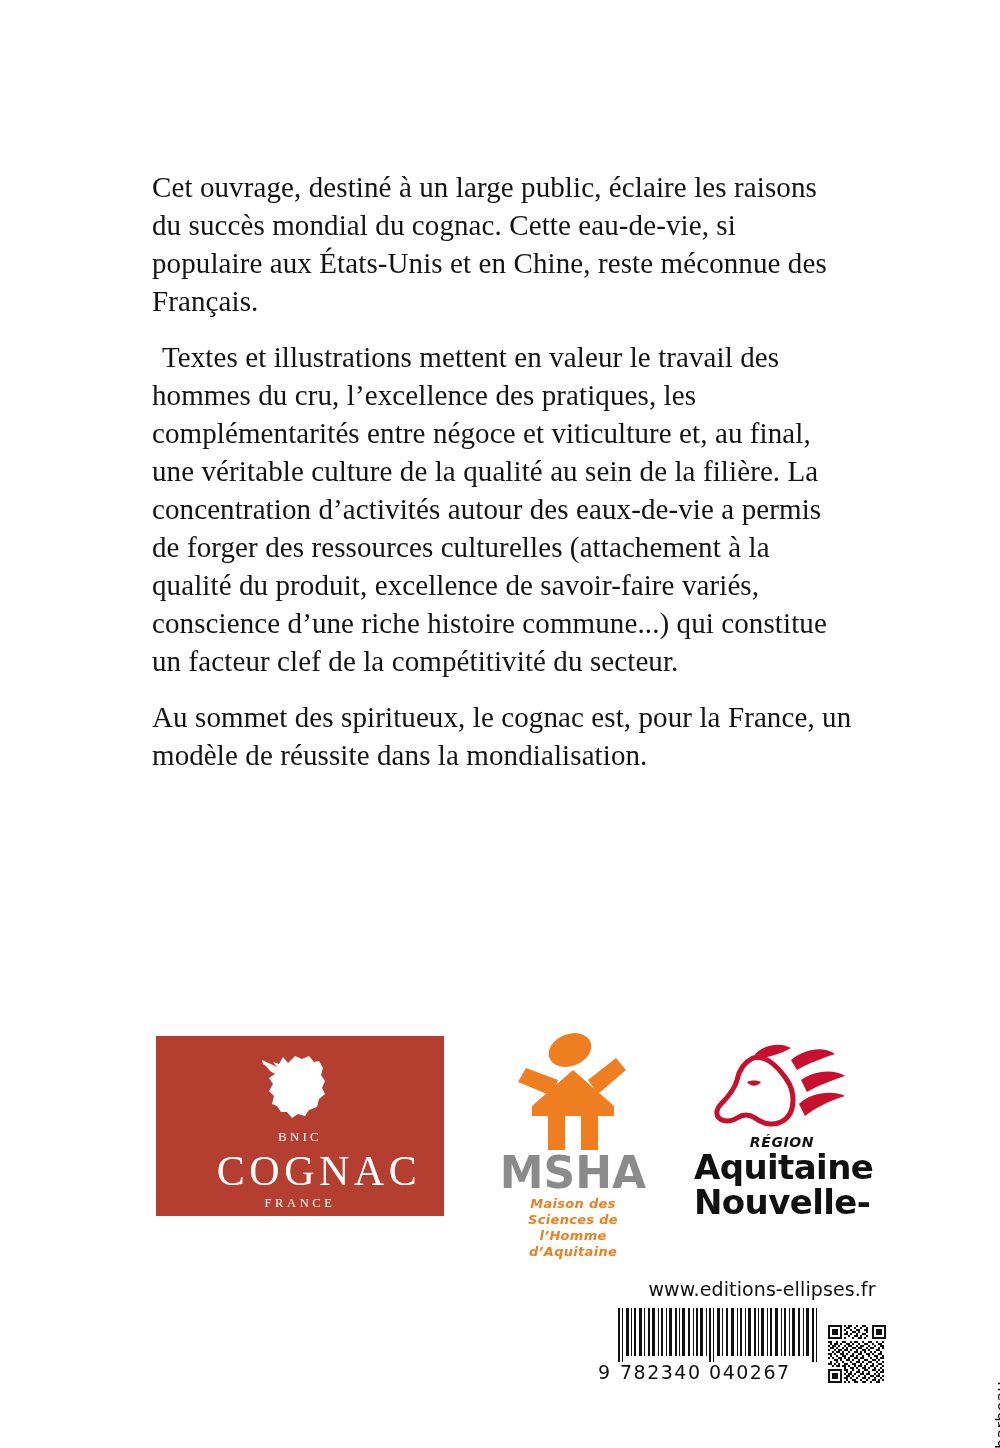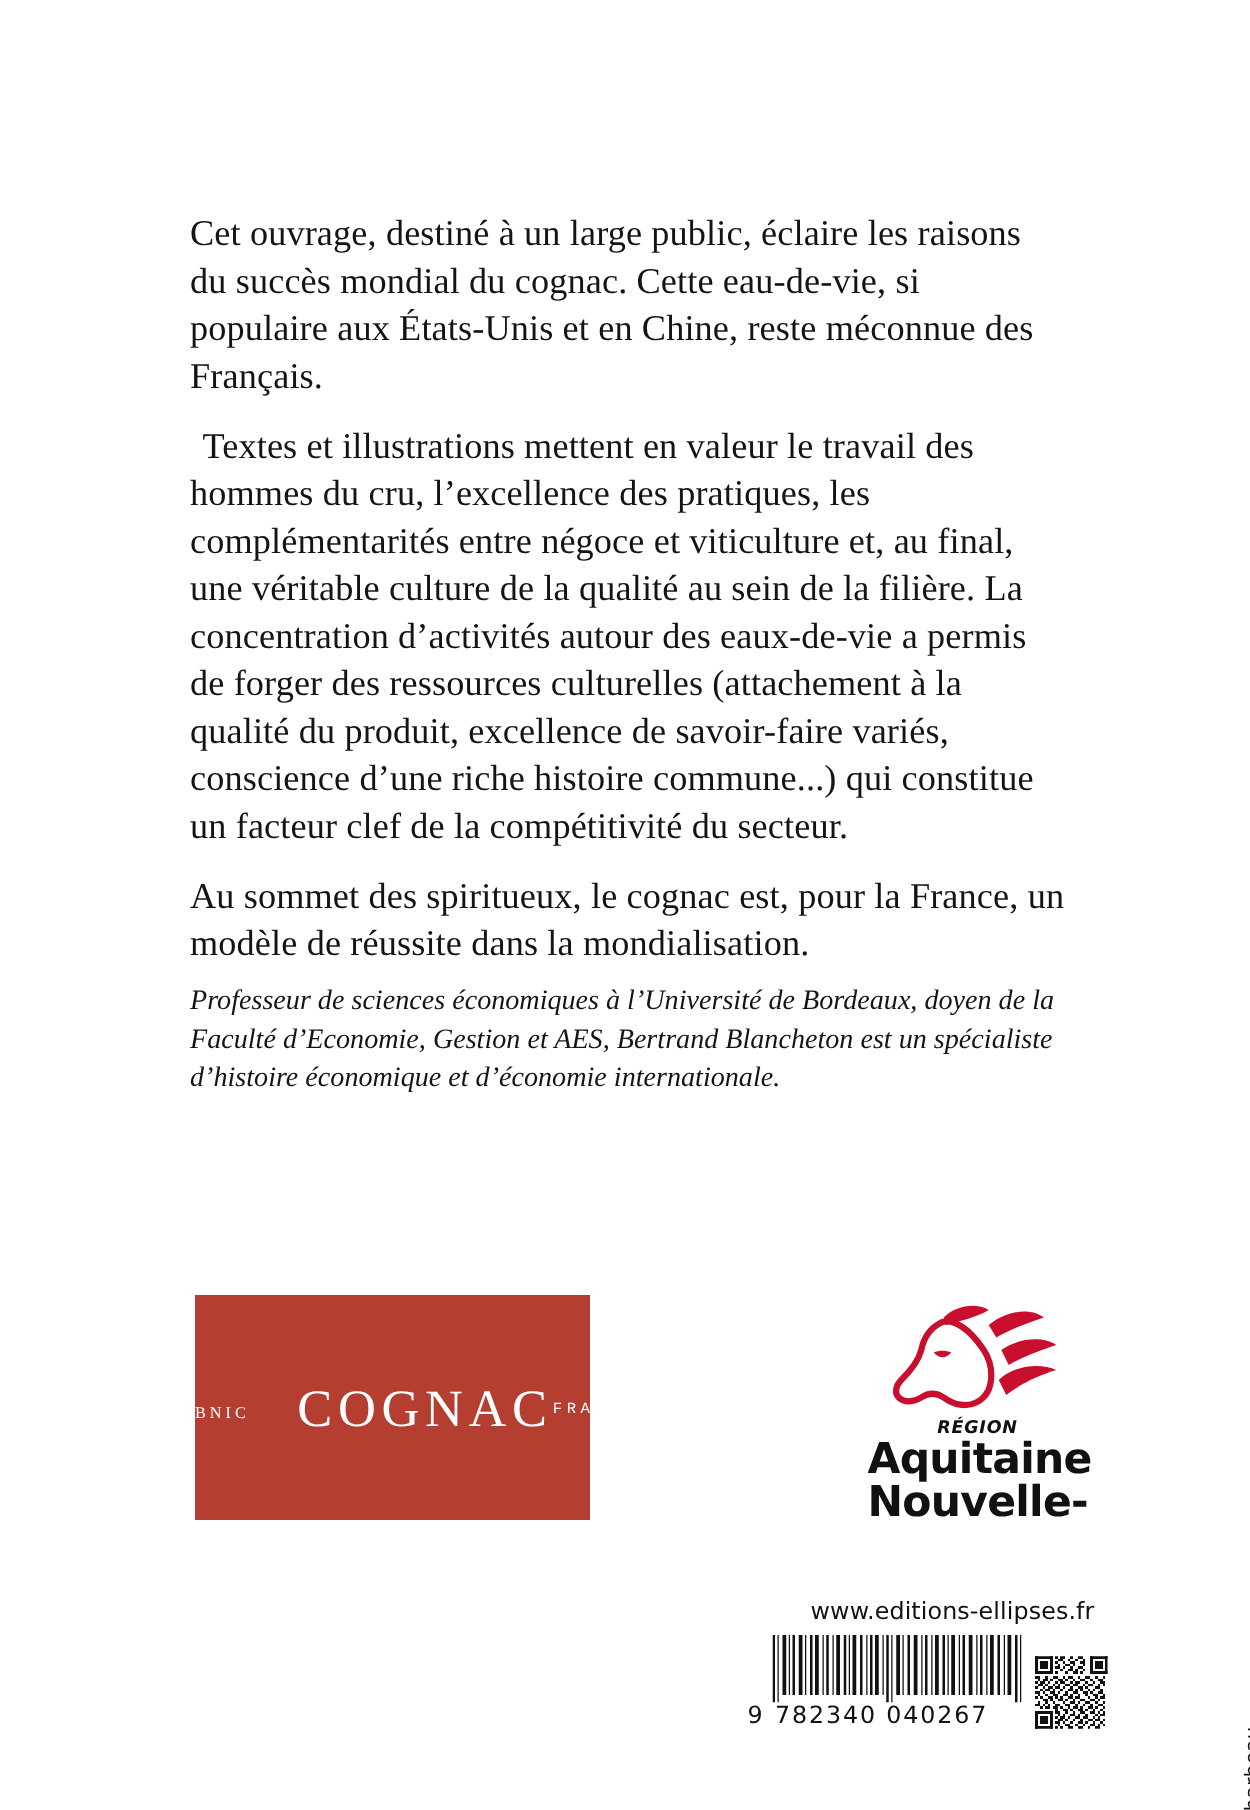--- a/index.html
+++ b/index.html
@@ -65,24 +65,25 @@
     top: 1028px;
     width: 1000px;
     height: 200px;
   }
 
   
   .cognac-logo {
     position: absolute;
     left: 156px;
     top: 8px;
-    width: 316px;
+    width: 288px;
     height: 180px;
     background: #b43e30;
     display: flex;
+    flex-direction: column;
     align-items: center;
     justify-content: flex-start;
   }
   .cognac-map {
     margin-top: 14px;
     width: 78px;
     height: 72px;
   }
   .cognac-bnic {
     margin-top: 7px;
@@ -98,21 +99,21 @@
     font-family: "Liberation Serif", serif;
     font-size: 42px;
     letter-spacing: 4.5px;
     line-height: 46px;
     font-weight: 400;
     margin-left: 38px;
   }
   .cognac-france {
     margin-top: 2px;
     color: #ffffff;
-    font-family: Liberation Mono, monospace;
+    font-family: Liberation Serif, serif;
     font-size: 12.5px;
     letter-spacing: 3.6px;
   }
 
   
   .msha-logo {
     position: absolute;
     left: 498px;
     top: 0px;
     width: 150px;
@@ -248,38 +249,46 @@
 <body>
 
 <div class="page">
 
   <div class="blurb">
     <p>Cet ouvrage, destiné à un large public, éclaire les raisons du succès mondial du  cognac. Cette eau-de-vie, si populaire aux États-Unis et en Chine, reste méconnue des Français.</p>
     <p class="indent gap-before"> Textes et illustrations mettent en valeur le travail des hommes du cru, l’excellence des pratiques, les complémentarités entre négoce et viticulture et, au final, une véritable culture de la qualité au sein de la filière.  La concentration d’activités autour des eaux-de-vie a permis de forger des ressources culturelles (attachement à la qualité du produit, excellence de savoir-faire variés, conscience d’une riche  histoire  commune...) qui constitue un facteur clef de la compétitivité du secteur.</p>
     <p class="gap-before">Au sommet des spiritueux, le  cognac est, pour la France, un modèle de réussite dans la mondialisation.</p>
   </div>
 
-  <div class="bio">
-    <p>Professeur de sciences économiques à l’Université de Bordeaux, doyen de la Faculté d’Economie, Gestion et AES, Bertrand Blancheton est un spécialiste d’histoire économique et d’économie internationale.</p>
-  </div>
 
   <div class="logos">
 
     <div class="cognac-logo">
       <svg class="cognac-map" viewBox="0 0 78 72">
         <path fill="#ffffff" d="M2 12 L16 17 L12 12 L18 14 L22 7 L27 13 L34 6 L41 9 L48 6 L53 12 L58 11
           L62 18 L60 25 L64 31 L61 38 L64 44 L58 49 L56 57 L48 60 L44 66 L37 64 L31 68 L26 62
           L20 62 L16 56 L11 54 L13 46 L8 41 L12 34 L8 28 L14 24 L9 21 Z"></path>
         <path fill="#ffffff" d="M1 10 L14 16 L10 19 L2 14 Z"></path>
       </svg>
       <div class="cognac-bnic">BNIC</div>
       <div class="cognac-word">COGNAC</div>
       <div class="cognac-france">FRANCE</div>
     </div>
 
+    <div class="msha-logo">
+      <svg class="msha-mark" viewBox="0 0 126 124">
+        <ellipse cx="60" cy="22" rx="22" ry="16" fill="#ef7e21" transform="rotate(-22 60 22)"></ellipse>
+        <path fill="#ef7e21" d="M63 42 L104 78 L104 88 L88 88 L88 122 L71 122 L71 88 L55 88 L55 122 L38 122 L38 88 L22 88 L22 78 Z"></path>
+        <path fill="#ef7e21" d="M48 52 L16 40 L8 54 L42 68 Z"></path>
+        <path fill="#ef7e21" d="M78 52 L106 30 L116 42 L88 66 Z"></path>
+      </svg>
+      <div class="msha-word">MSHA</div>
+      <div class="msha-sub">Maison des Sciences de</div>
+      <div class="msha-sub">l’Homme d’Aquitaine</div>
+    </div>
 
     <div class="region-logo">
       <svg class="region-lion" viewBox="0 0 150 108">
         <path fill="none" stroke="#c8102e" stroke-width="5" stroke-linecap="round" stroke-linejoin="round" d="M46 28 C38 32 32 40 30 50 C28 58 22 66 14 74 C10 78 8 84 12 88 C16 92 24 92 30 88
              C36 84 42 84 48 88 C56 94 66 96 74 92 C82 88 86 80 86 70 C86 62 84 56 80 50
              C76 44 70 36 62 31 C57 28 51 26 46 28 Z"></path>
         <path fill="#c8102e" d="M40 52 C44 50 50 50 54 52 C50 57 44 57 40 52 Z"></path>
         <path fill="#c8102e" d="M48 24 C58 14 74 12 84 18 C74 24 60 27 50 30 Z"></path>
         <path fill="#c8102e" d="M84 30 C98 18 118 16 128 24 C116 28 100 34 90 40 Z"></path>
         <path fill="#c8102e" d="M94 50 C108 40 128 39 138 46 C126 50 110 56 100 62 Z"></path>

